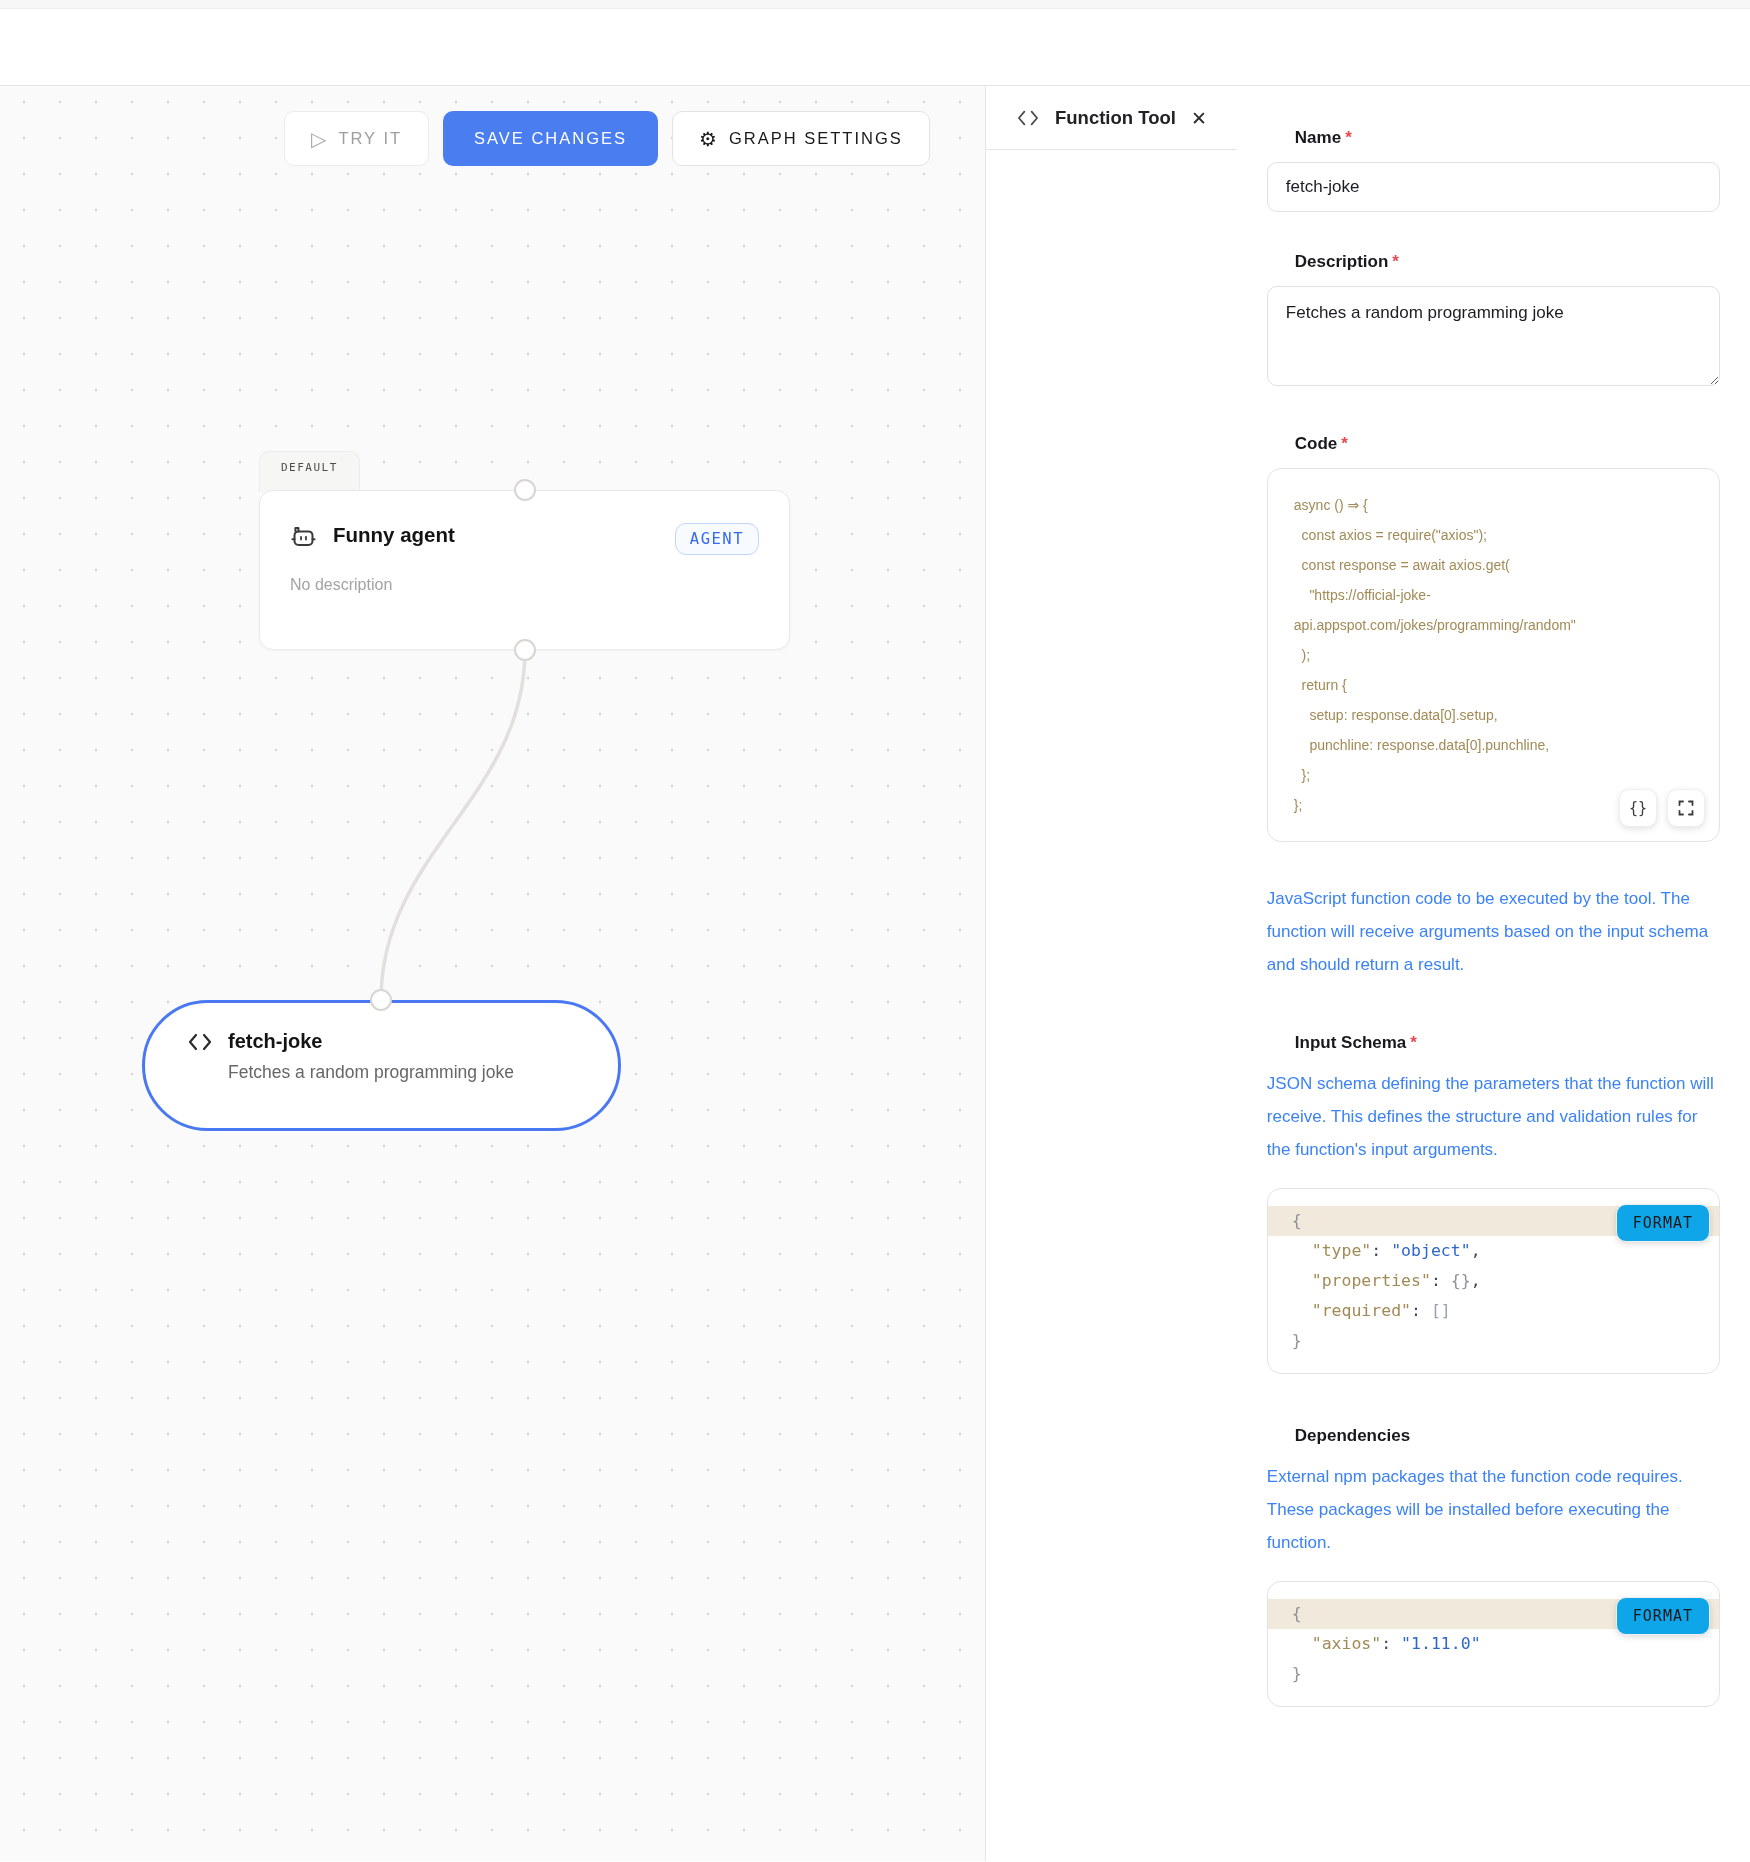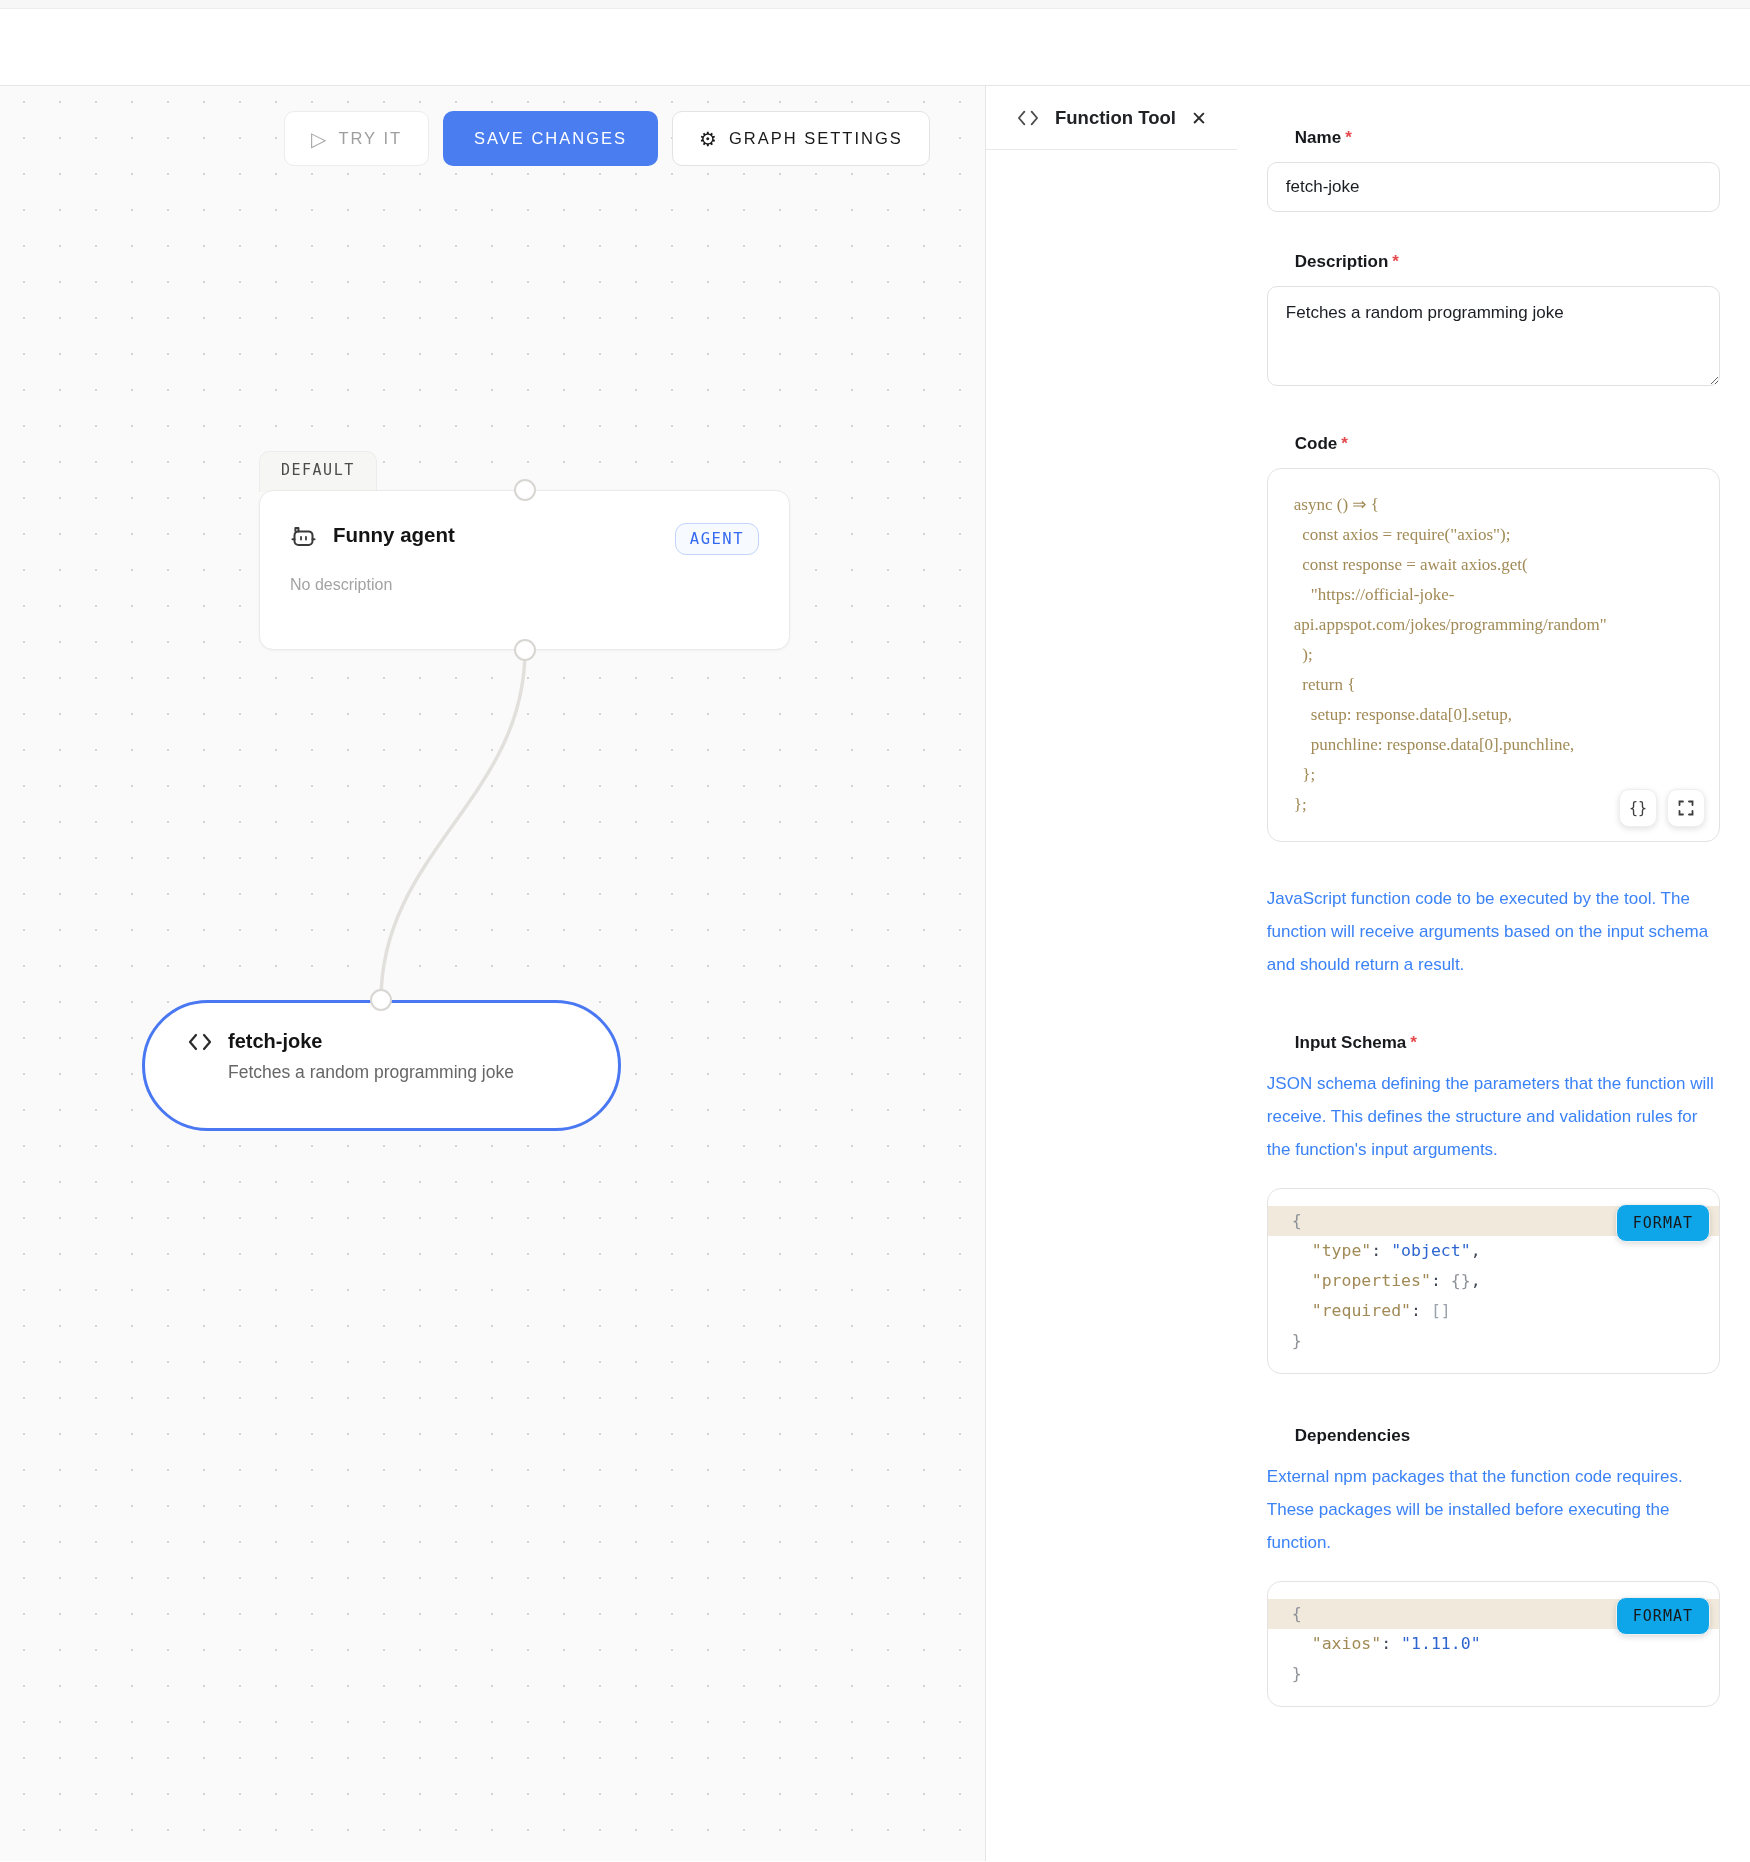--- a/index.html
+++ b/index.html
@@ -28,21 +28,21 @@
   .btn .glyph { font-family: "DejaVu Sans", sans-serif; font-size: 20px; letter-spacing: 0; }
   .btn-tryit .glyph { color: #a8a8a8; }
 
   
   svg.edge-layer { position: absolute; inset: 0; width: 100%; height: 100%; pointer-events: none; }
 
   
   .group-tab { position: absolute; left: 259px; top: 365px; height: 41px;
     background: #f6f6f4; border: 1px solid #ececea; border-bottom: none;
     border-radius: 10px 10px 0 0; padding: 9px 21px;
-    font-family: "DejaVu Sans Mono", monospace; font-size: 15px; letter-spacing: 1.5px;
+    font-family: "DejaVu Sans Mono", monospace; font-size: 11px; letter-spacing: 1.5px;
     color: #4c4c4c; }
   .agent-node { position: absolute; left: 259px; top: 404px; width: 531px; height: 160px;
     background: #ffffff; border: 1px solid #eaeae8; border-radius: 14px;
     box-shadow: 0 1px 3px rgba(0,0,0,0.04); padding: 32px 30px; }
   .agent-title-row { display: flex; align-items: flex-start; gap: 16px; }
   .agent-title { font-size: 20.5px; font-weight: 700; color: #141414; }
   .agent-badge { margin-left: auto; font-family: "DejaVu Sans Mono", monospace;
     font-size: 15.5px; letter-spacing: 1.5px; color: #3569f0; background: #f7faff;
     border: 1.5px solid #c3d4fb; border-radius: 11px; padding: 6px 14px; }
   .agent-desc { margin-top: 21px; font-size: 16px; color: #a3a3a3; }
@@ -76,21 +76,21 @@
     font-family: "Liberation Sans", sans-serif; }
   .text-area { width: 100%; height: 100px; border: 1px solid #e1e1e1; border-radius: 10px;
     padding: 13px 18px; font-size: 17px; color: #1a1d23; background: #fff; outline: none;
     font-family: "Liberation Sans", sans-serif; resize: both; line-height: 25px; }
 
   .mb-40 { margin-bottom: 40px; } .mb-44 { margin-bottom: 44px; }
 
   .editor { position: relative; border: 1px solid #e3e3e3; border-radius: 14px;
     background: #fff; font-family: "DejaVu Sans Mono", monospace; }
   .code-editor { padding: 21px 26px; margin-bottom: 40px; }
-  .code-editor pre { font-family: Liberation Serif, serif; font-size: 17px;
+  .code-editor pre { font-family: Liberation Sans, sans-serif; font-size: 14px;
     line-height: 30px; color: #a18a56; white-space: pre; }
   .code-editor-btns { position: absolute; right: 14px; bottom: 14px; display: flex; gap: 10px; }
   .mini-btn { width: 38px; height: 38px; background: #fff; border: 1px solid #efefef;
     border-radius: 10px; box-shadow: 0 2px 6px rgba(0,0,0,0.12); display: flex;
     align-items: center; justify-content: center; font-size: 15px; color: #3c3c3c;
     cursor: pointer; font-family: "DejaVu Sans Mono", monospace; }
 
   .help-text { font-size: 17px; line-height: 33px; color: #3b82f6; }
 
   .json-editor { padding: 17px 0; font-size: 16.5px; line-height: 30px; }

